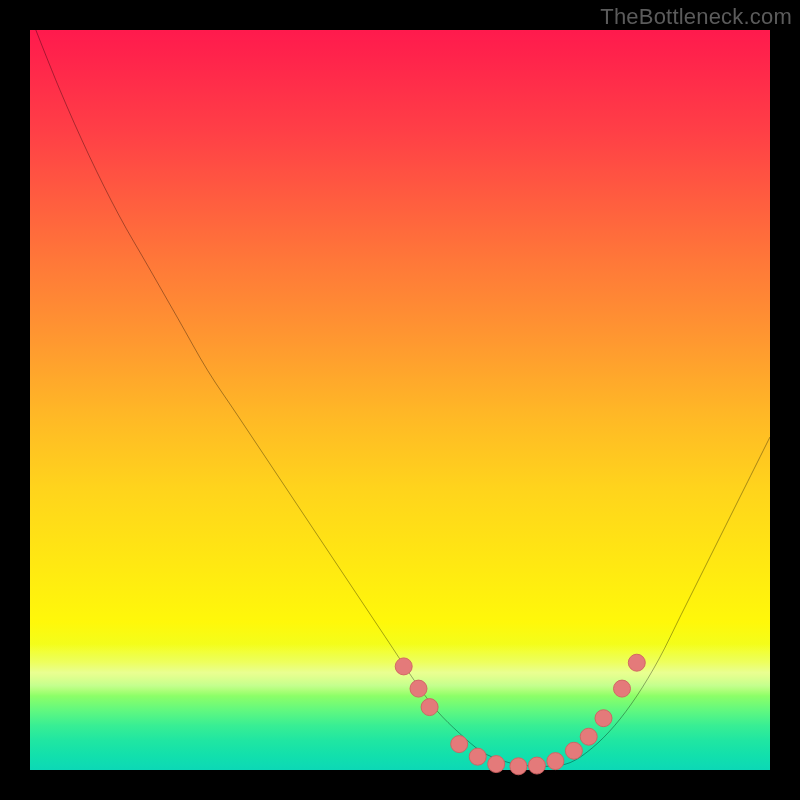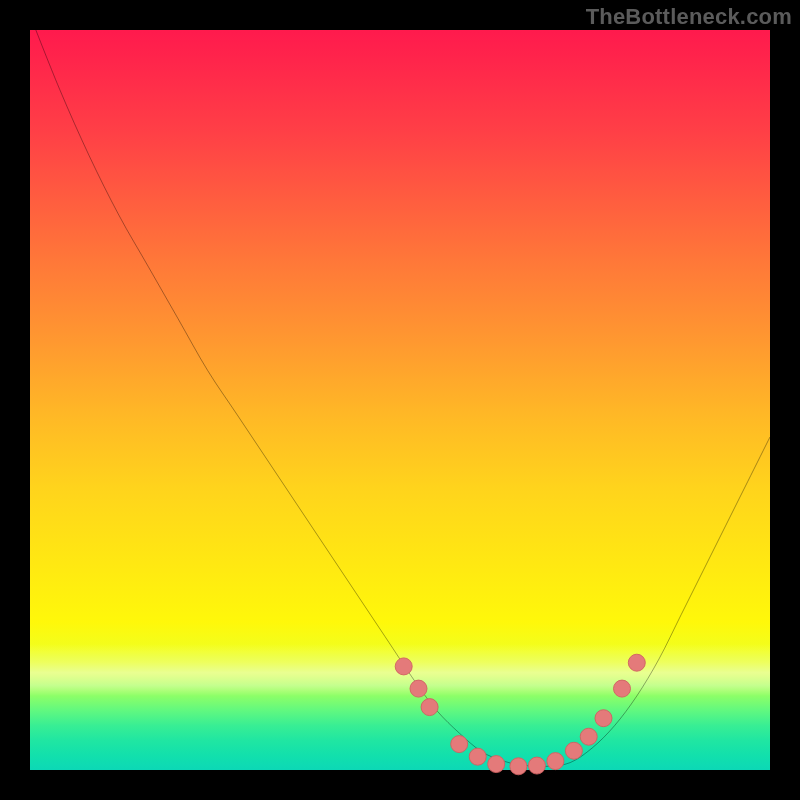--- a/index.html
+++ b/index.html
@@ -11,21 +11,20 @@
     overflow: hidden;
     font-family: Arial, Helvetica, sans-serif;
   }
   .frame {
     position: absolute;
     left: 0;
     top: 0;
     width: 800px;
     height: 800px;
     background: #000;
-    font-weight: bold;
   }
   .plot-area {
     position: absolute;
     left: 30px;
     top: 30px;
     width: 740px;
     height: 740px;
   }
   .gradient {
     position: absolute;

